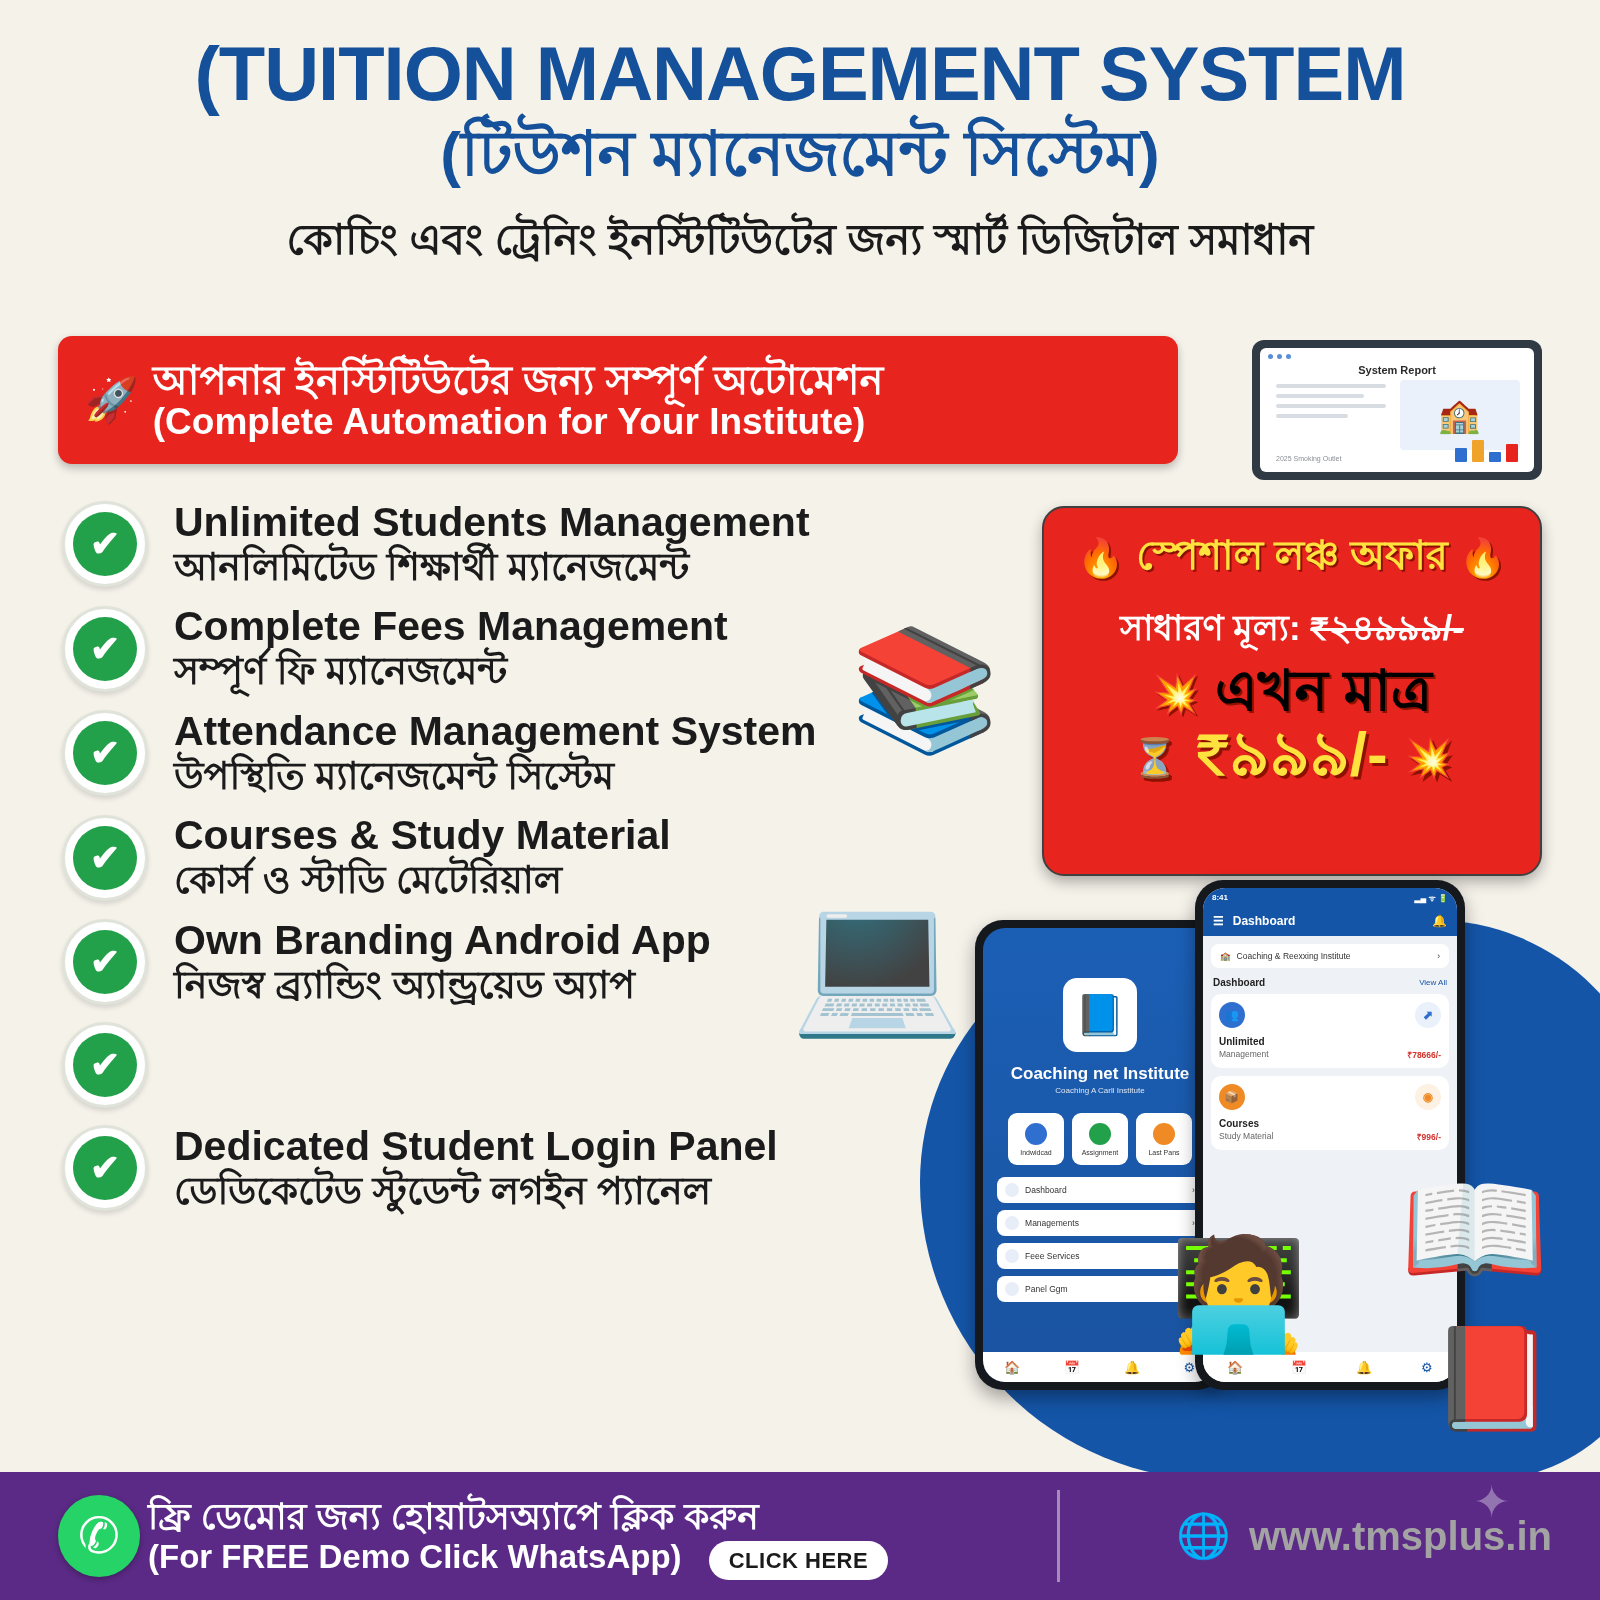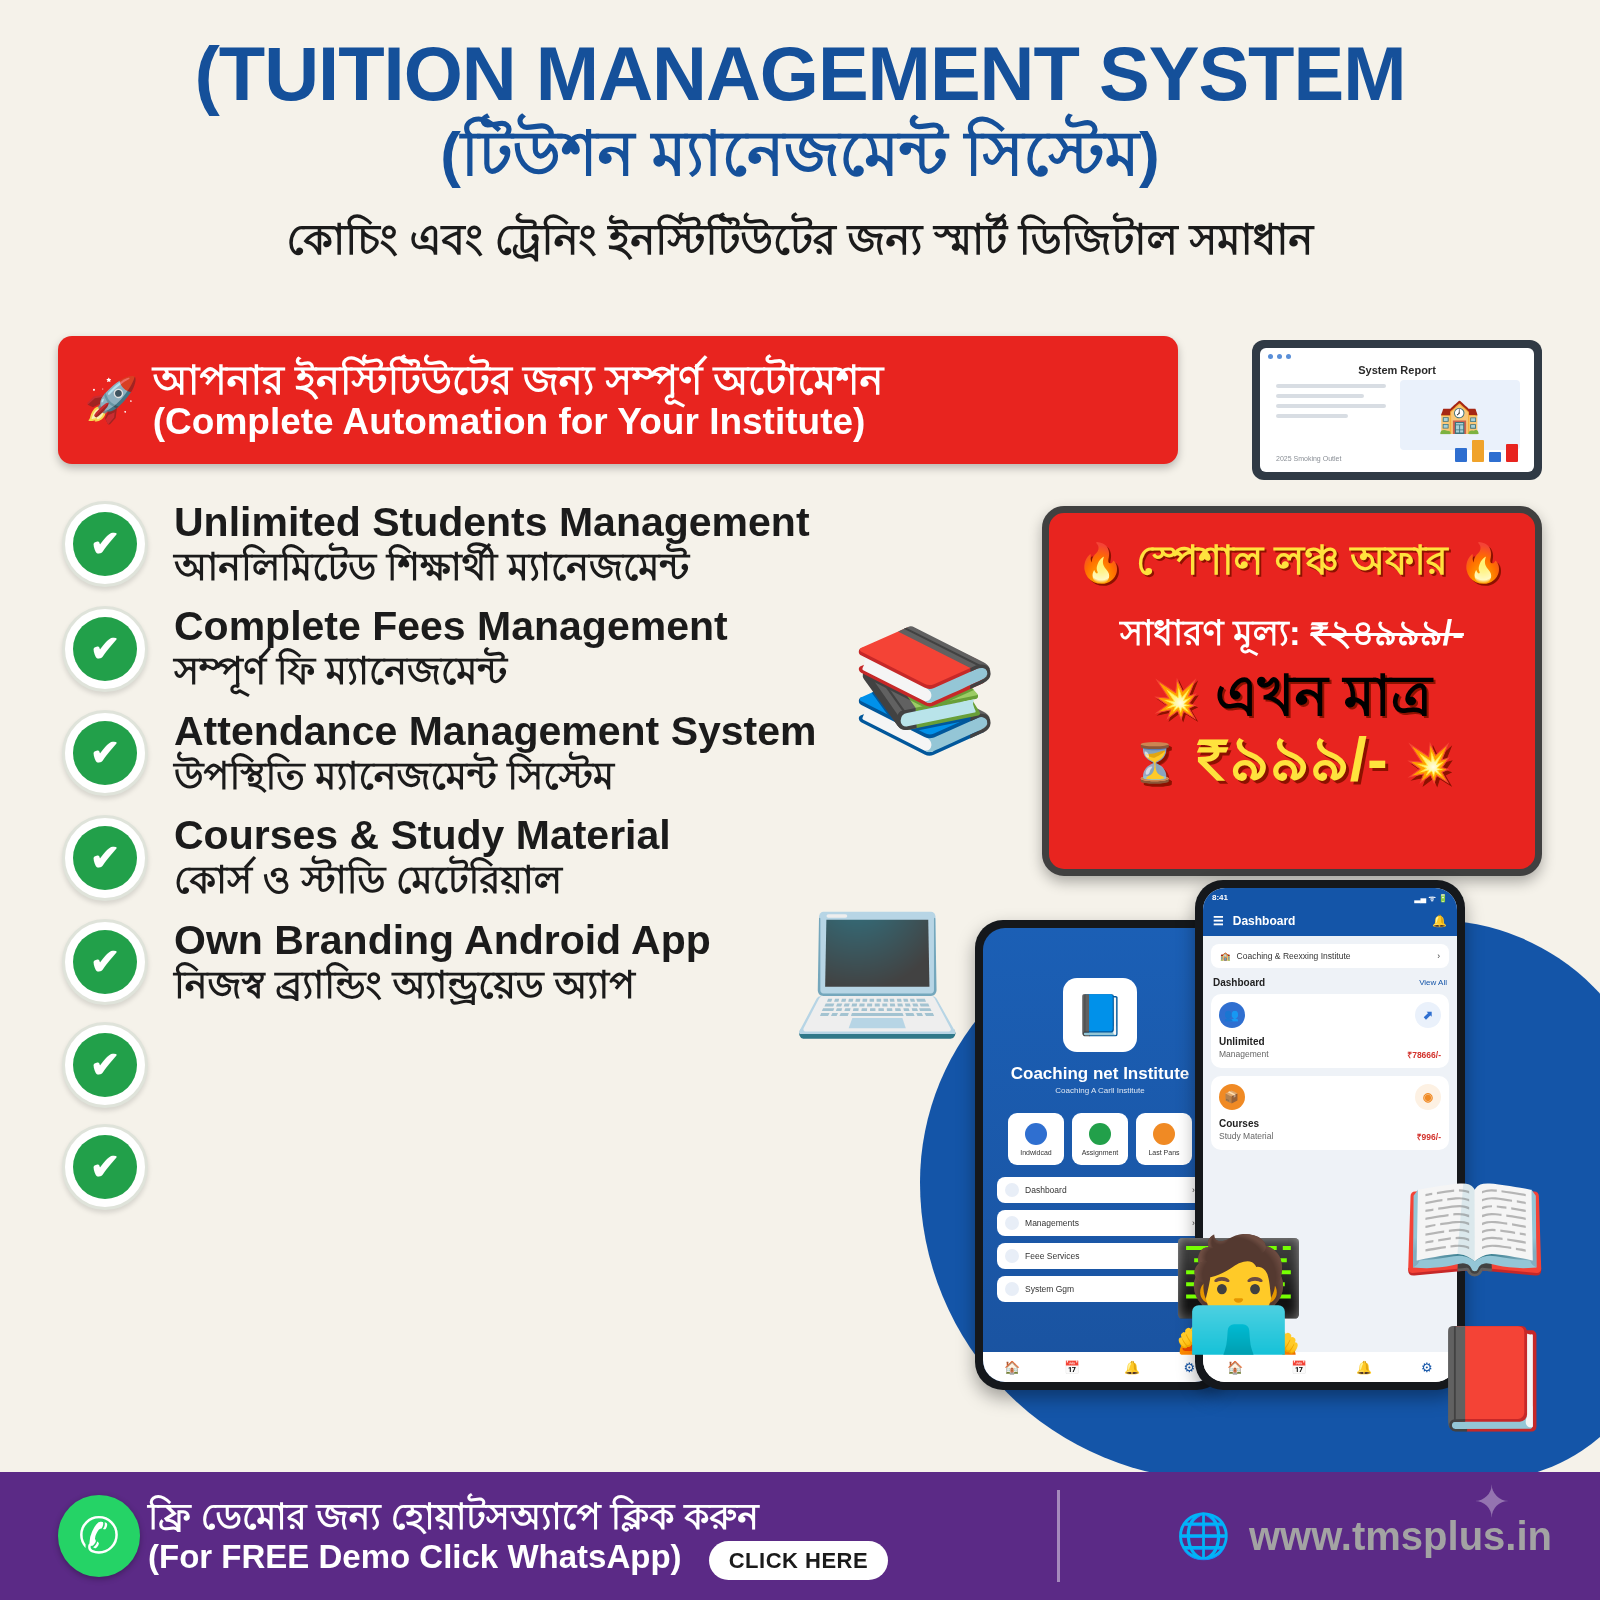--- a/index.html
+++ b/index.html
@@ -135,21 +135,21 @@
     font-size: 38px; font-weight: bold; color: #1b1b1b;
     white-space: nowrap;
   }
 
   
   .offer {
     position: absolute;
     right: 58px; top: 506px;
     width: 500px; height: 370px;
     background: #e8241f;
-    border: 7px solid #404040;
+    border: 2px solid #404040;
     border-radius: 22px;
     box-shadow: 0 6px 14px rgba(0,0,0,.3);
     text-align: center;
     padding-top: 16px;
   }
   .offer-bn {
     font-size: 40px; font-weight: bold; color: #ffe23d;
     text-shadow: 2px 2px 0 #8c1100;
     white-space: nowrap;
   }
@@ -420,20 +420,24 @@
     <div class="feature">
       <div class="check">
           <i>✔</i>
         </div>
     </div>
 
     <div class="feature">
       <div class="check">
           <i>✔</i>
         </div>
+      <div class="feat-text">
+        <div class="feat-en">Dedicated Student Login Panel</div>
+        <div class="feat-bn">ডেডিকেটেড স্টুডেন্ট লগইন প্যানেল</div>
+      </div>
     </div>
 
   </div>
 
   <div class="ill" id="ill-books">📚</div>
   <div class="ill" id="ill-laptop">💻</div>
 
   <div class="offer">
     <div class="offer-bn">
       <span class="emoji-sm">🔥</span>
@@ -495,21 +499,21 @@
           <div class="srow">
             <em>
                 <b></b>
                 <span>Feee Services</span>
               </em>
             <span>›</span>
           </div>
           <div class="srow">
             <em>
                 <b></b>
-                <span>System Ggm</span>
+                <span>Panel Ggm</span>
               </em>
             <span>›</span>
           </div>
         </div>
         <div class="splash-nav">
           <span>🏠</span>
           <span>📅</span>
           <span>🔔</span>
           <span>⚙</span>
         </div>

